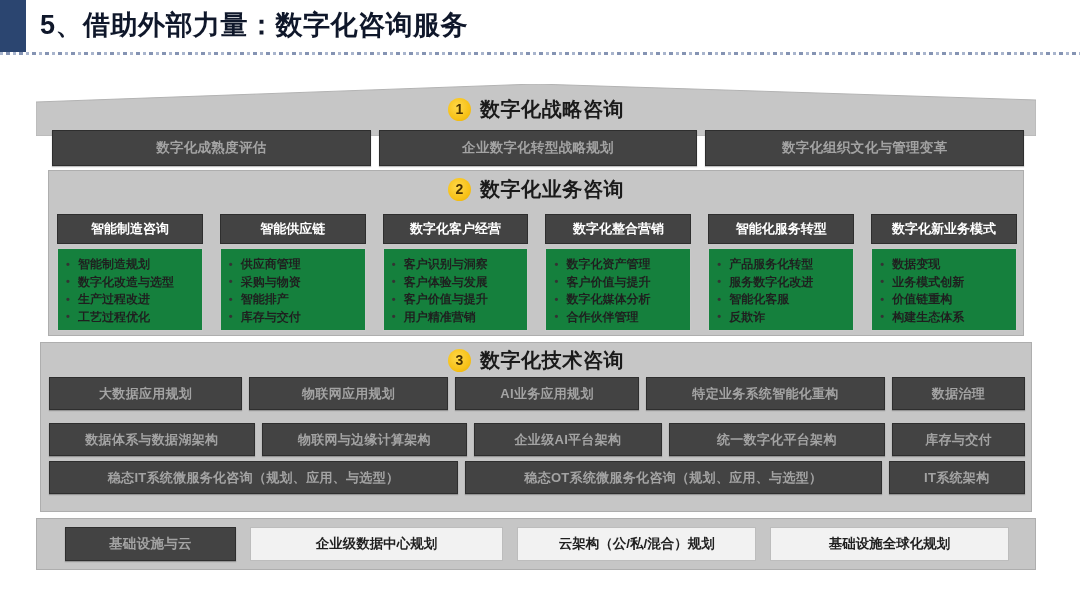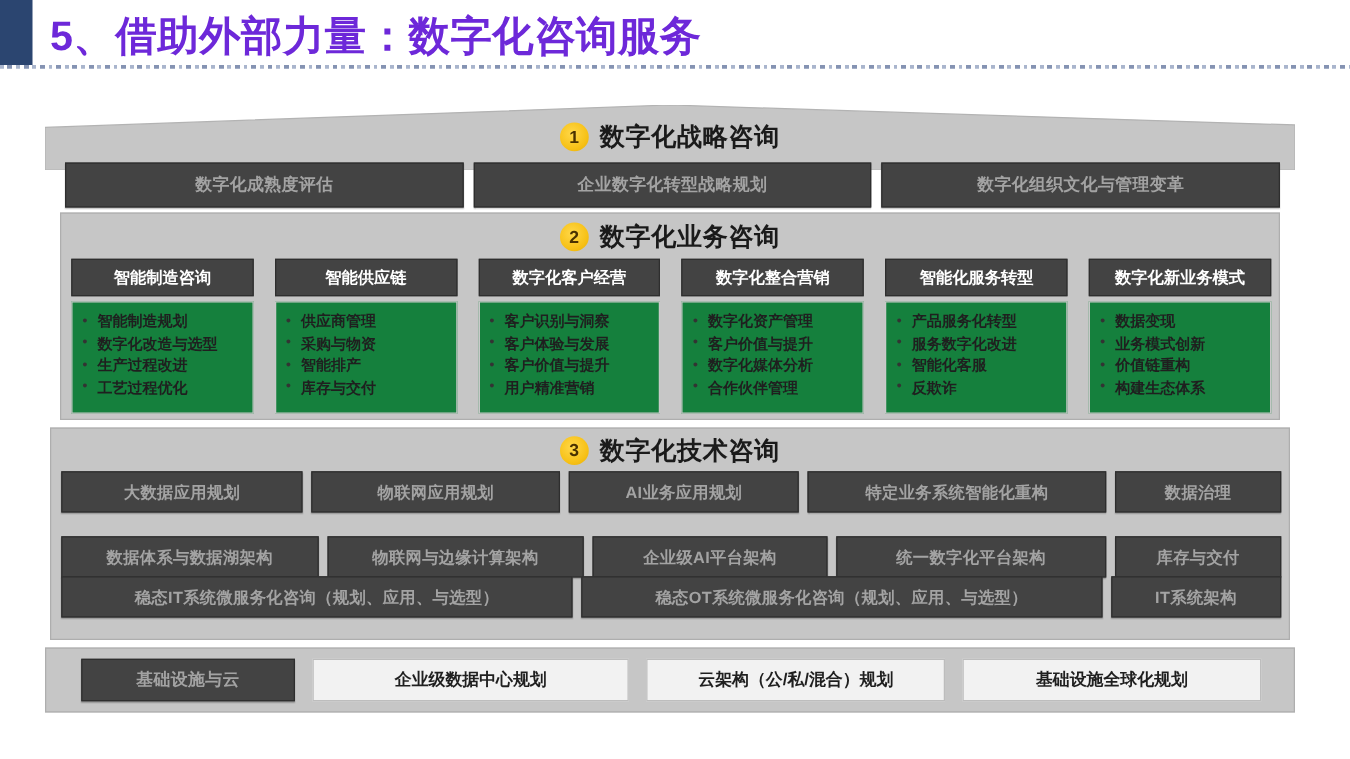--- a/index.html
+++ b/index.html
@@ -16,22 +16,22 @@
   }
 
   
   .accent-bar {
     position: absolute; left: 0; top: 0;
     width: 26px; height: 52px;
     background: #2b4570;
   }
   .page-title {
     position: absolute; left: 40px; top: 7px;
-    font-size: 33px; font-weight: 700;
-    color: #6d28d9; letter-spacing: .5px;
+    font-size: 27px; font-weight: 700;
+    color: #0f172a; letter-spacing: .5px;
     white-space: nowrap;
   }
   .divider {
     position: absolute; left: 0; top: 52px;
     width: 1080px; height: 3px;
     background-image: repeating-linear-gradient(
       to right,
       #9aa8c4 0px, #9aa8c4 3px,
       #ffffff 3px, #ffffff 6px,
       #6f80a5 6px, #6f80a5 10px,
@@ -108,21 +108,21 @@
     background: #c6c6c6;
     border: 1px solid #aeaeae;
   }
   .tier2-head {
     height: 36px;
     display: flex; align-items: center; justify-content: center; gap: 9px;
   }
   .tier2-cols {
     position: absolute; left: 8px; top: 36px;
     width: 960px; height: 124px;
-    display: flex; gap: 17px;
+    display: flex; gap: 17px; align-items: flex-end;
   }
   .col { flex: 1; display: flex; flex-direction: column; }
   .col-head {
     height: 30px;
     background: #434343;
     border: 1px solid #2e2e2e;
     color: #fff;
     font-size: 13px; font-weight: 700;
     display: flex; align-items: center; justify-content: center;
     text-align: center;
@@ -156,21 +156,21 @@
   .tier3-head {
     height: 34px;
     display: flex; align-items: center; justify-content: center; gap: 9px;
   }
   .tech-row {
     position: absolute; left: 8px;
     width: 976px; height: 33px;
     display: flex; gap: 7px;
   }
   .tech-row.r1 { top: 34px; }
-  .tech-row.r2 { top: 86px; }
+  .tech-row.r2 { top: 80px; }
   .tech-row.r3 { top: 118px; }
   .tech-row .dark-box { font-size: 13px; white-space: nowrap; }
 
   
   .tier4 {
     position: absolute; left: 0px; top: 434px;
     width: 1000px; height: 52px;
     background: #c6c6c6;
     border: 1px solid #aeaeae;
   }

